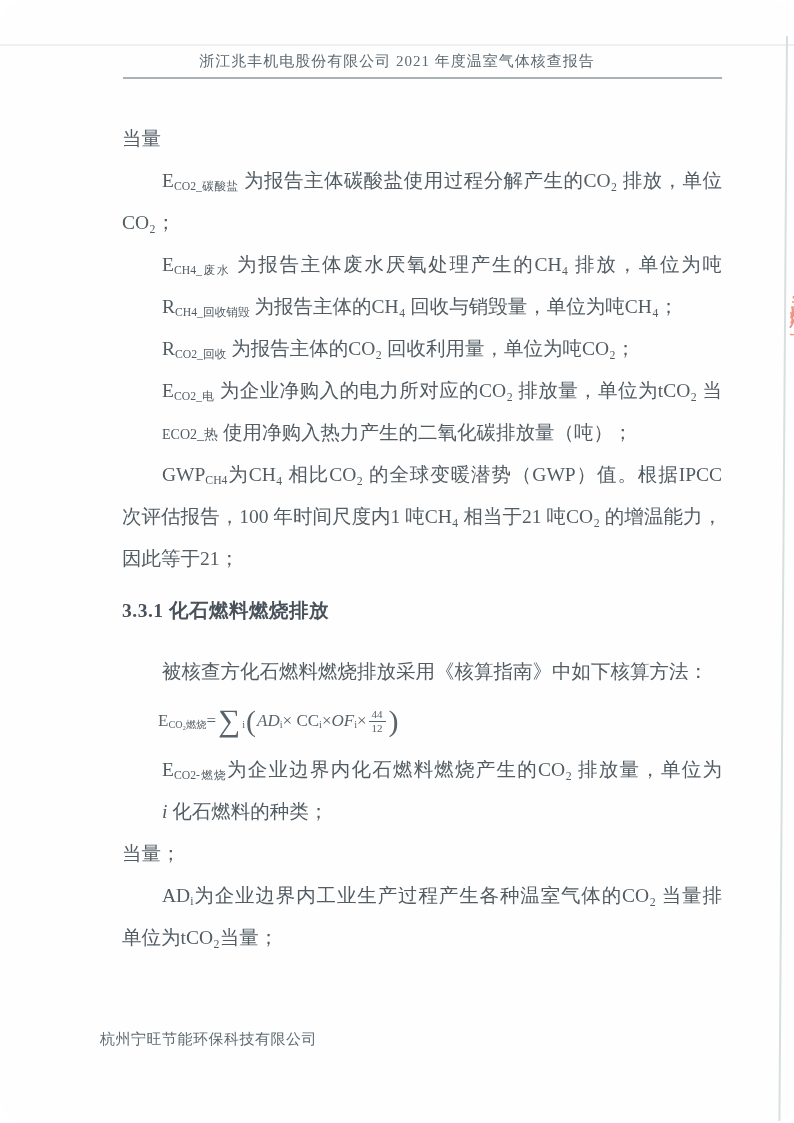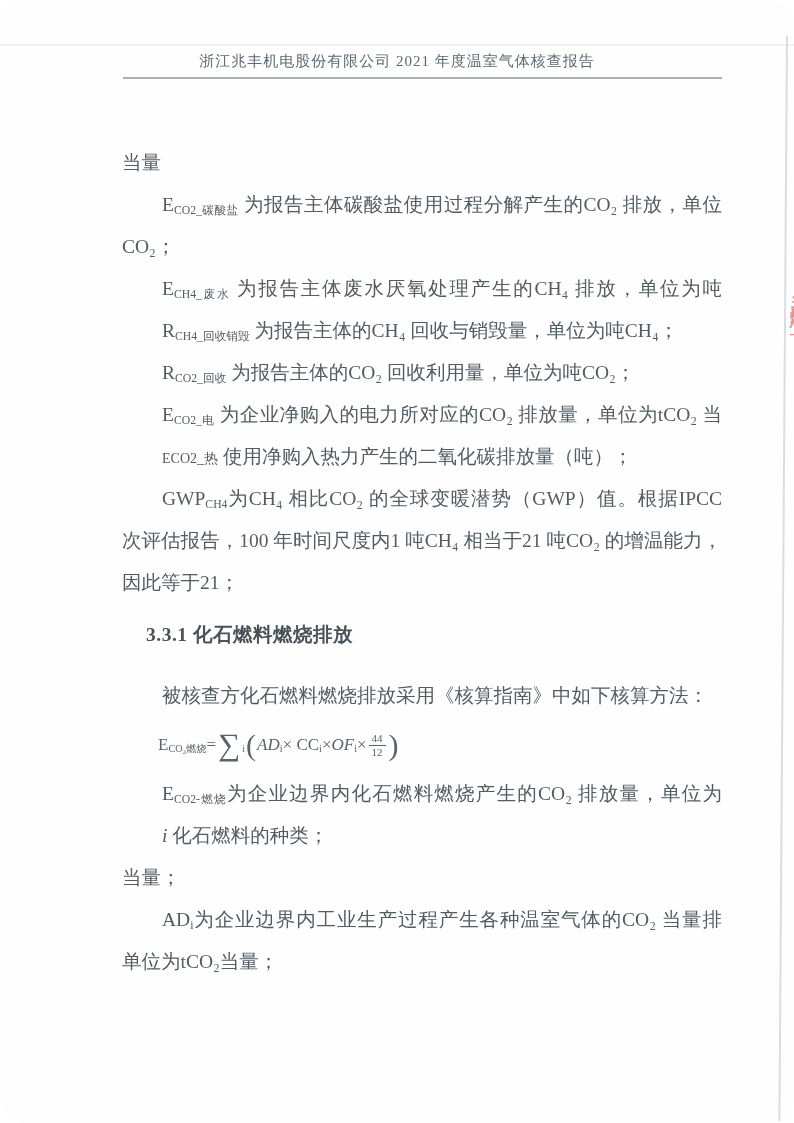--- a/index.html
+++ b/index.html
@@ -13,27 +13,27 @@
   .scan-top-line{position:absolute;top:44px;left:0;width:794px;height:2px;background:#edf1ef;}
   .scan-right-line{position:absolute;top:36px;left:786px;width:2px;height:1087px;background:#d9dee0;transform:rotate(0.4deg);transform-origin:top;}
   
   .header-title{
     position:absolute;top:52px;left:0;width:100%;text-align:center;
     font-size:15px;color:#5d6a72;letter-spacing:1px;
   }
   .header-rule{position:absolute;top:77px;left:123px;width:599px;height:2px;background:#a9b1b4;}
   
   .content{
-    position:absolute;top:142px;left:122px;width:600px;
+    position:absolute;top:118px;left:122px;width:600px;
     color:#525c63;font-size:19.5px;
   }
   .line{line-height:42px;white-space:nowrap;height:42px;}
   .line.indent{padding-left:40px;}
   .line.justify{white-space:normal;text-align:justify;text-align-last:justify;overflow:hidden;}
-  .line.heading{font-weight:bold;color:#49525a;margin-top:10px;letter-spacing:0.5px;margin-left:24px;}
+  .line.heading{font-weight:bold;color:#49525a;margin-top:10px;letter-spacing:0.5px;}
   .line.gap-lg{margin-top:19px;}
   sub{font-size:0.6em;line-height:0;vertical-align:-0.28em;letter-spacing:0;margin-top:7px;}
   .small{font-size:0.72em;}
   .var{font-style:italic;}
   
   .line.formula{
     height:56px;display:flex;align-items:center;white-space:nowrap;
     padding-left:36px;font-size:17px;color:#59636b;
   }
   .formula .big{font-size:30px;font-weight:400;line-height:0;padding:0 1px;}
@@ -102,13 +102,14 @@
       </div>
       <div class="line indent justify"><span class="">E</span><sub>CO2-燃烧</sub><span class="">为企业边界内化石燃料燃烧产生的CO₂ 排放量，单位为tCO₂</span></div>
       <div class="line indent"><span class="var">i</span><span class=""> 化石燃料的种类；</span></div>
       <div class="line"><span class="">当量；</span></div>
       <div class="line indent justify"><span class="">AD</span><sub>i</sub><span class="">为企业边界内工业生产过程产生各种温室气体的CO₂ 当量排放，</span></div>
       <div class="line"><span class="">单位为tCO₂当量；</span></div>
     </div>
 
   <div class="edge-seal">兆丰机电核查</div>
 
+  <div class="footer-company">杭州宁旺节能环保科技有限公司</div>
 </div>
 
 </body></html>

